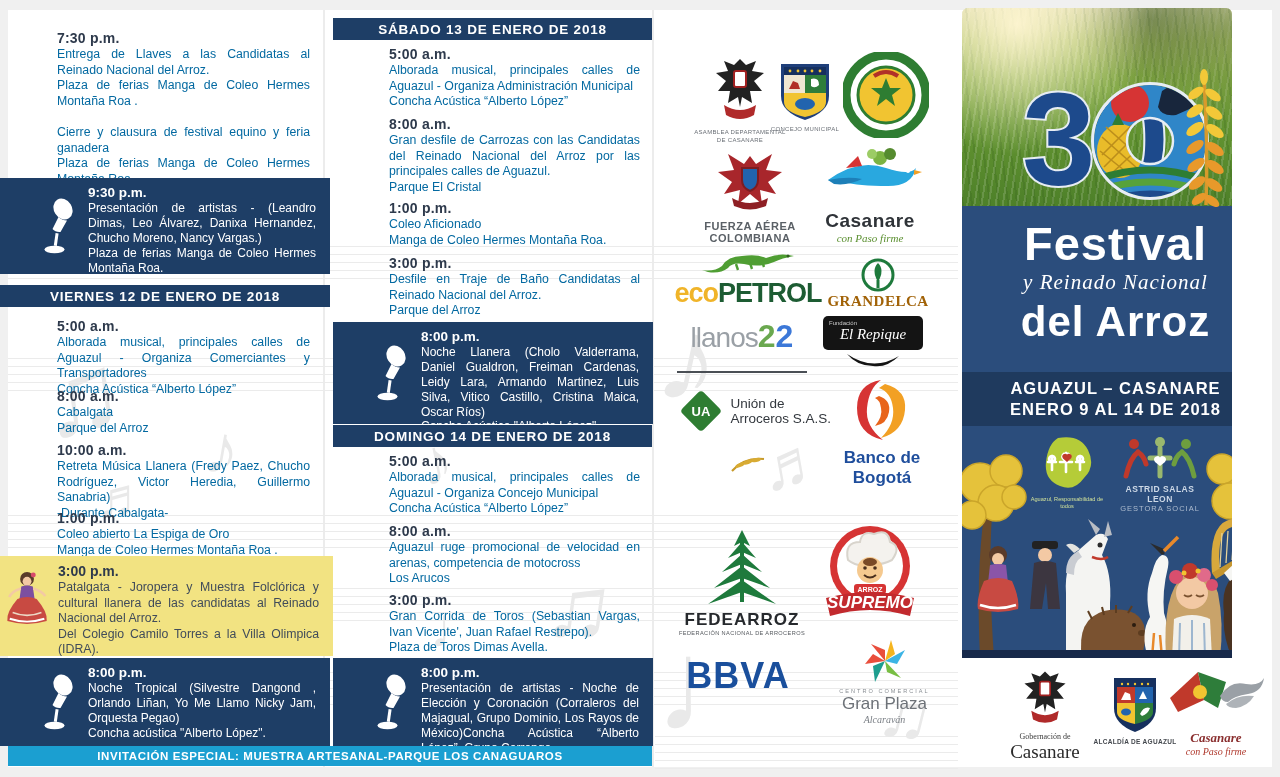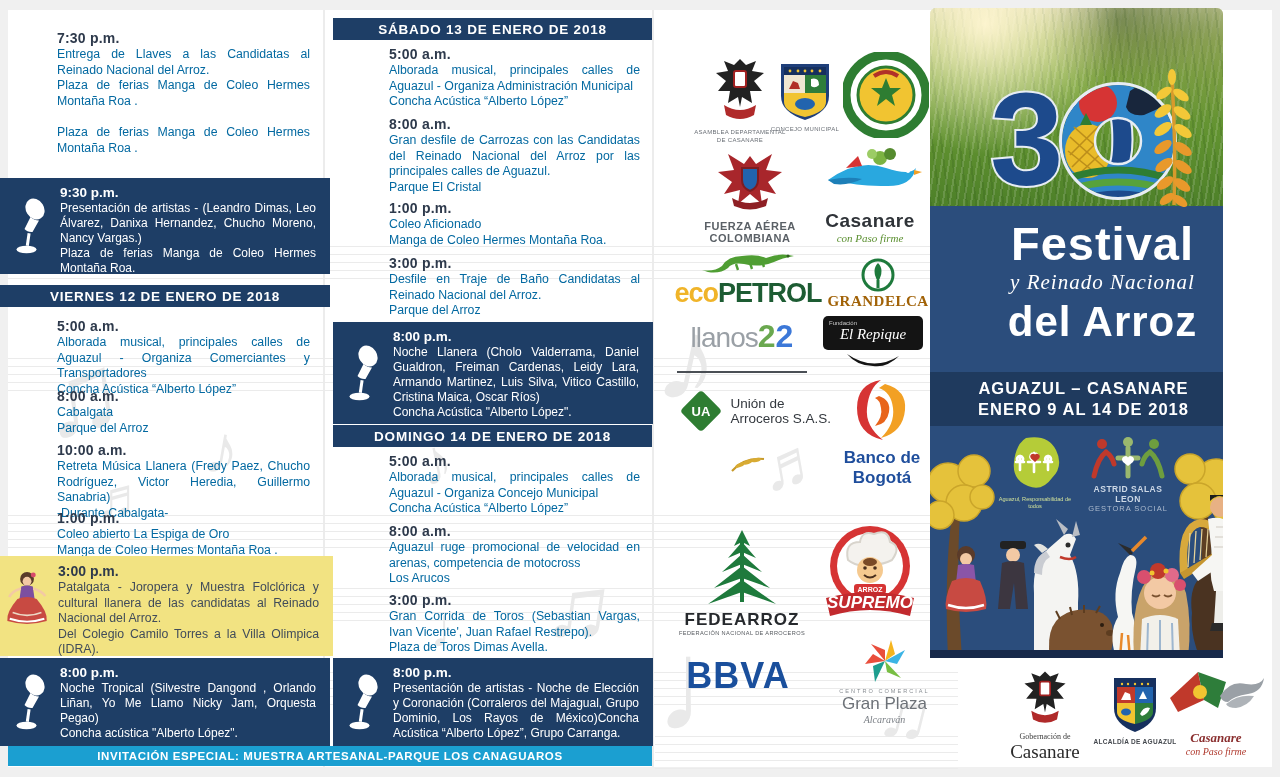--- a/index.html
+++ b/index.html
@@ -17,40 +17,40 @@
   .staff { position:absolute; height:33px;
     background:repeating-linear-gradient(to bottom, #ebebeb 0 1px, transparent 1px 8px); }
   .mnote { position:absolute; color:#e9e9e9; line-height:1; user-select:none; }
 
   
   .ev { position:absolute; }
   .ev .t { font-weight:bold; font-size:14px; color:#2e3a4c; letter-spacing:.2px; margin-bottom:1px; }
   .ev .p { font-size:12.3px; line-height:1.27; text-align:justify; color:#0369a1; }
   .hdrbar { position:absolute; height:22px; background:#1e3e66; color:#fff; display:flex;
     align-items:center; justify-content:center; font-weight:bold; font-size:13.5px; letter-spacing:.8px; }
-  .navybox { position:absolute; background:#1e3e66; color:#fff; display:flex; }
+  .navybox { position:absolute; background:#1e3e66; color:#fff; display:flex;padding-left:28px; }
   .navybox .icn { width:58px; display:flex; align-items:center; justify-content:center; flex:none; }
   .navybox .bt { padding:7px 14px 6px 2px; }
   .navybox .t { font-weight:bold; font-size:13.5px; margin-bottom:1px; }
   .navybox .p { font-size:12px; line-height:1.24; text-align:justify; color:#fff; }
   .yellowbox { position:absolute; background:#f2e382; display:flex; }
   .yellowbox .icn { width:56px; display:flex; align-items:flex-start; justify-content:center; padding-top:14px; flex:none; }
   .yellowbox .bt { padding:7px 14px 6px 2px; }
   .yellowbox .t { font-weight:bold; font-size:14px; color:#2e3a4c; margin-bottom:1px; }
   .yellowbox .p { font-size:12.3px; line-height:1.27; text-align:justify; color:#414c5a; }
   .cyanbar { position:absolute; background:#1b9fd1; color:#fff; display:flex; align-items:center;
     justify-content:center; font-weight:bold; font-size:11.5px; letter-spacing:.6px; }
 
   
   .logo { position:absolute; text-align:center; }
   .cap6 { font-size:6px; color:#6a6f76; letter-spacing:.3px; line-height:1.3; }
   .svgc { display:inline-block; }
 
   
-  .poster { position:absolute; left:930px; top:8px; width:293px; height:650px; overflow:hidden; border-radius:6px 6px 0 0;padding-left:19px; }
+  .poster { position:absolute; left:962px; top:8px; width:270px; height:650px; overflow:hidden; border-radius:6px 6px 0 0; }
   .photo { position:absolute; left:0; top:0; width:307px; height:198px;
     background:
       radial-gradient(circle at 18% 8%, rgba(255,246,210,.95), rgba(255,246,210,0) 42%),
       radial-gradient(circle at 62% 6%, rgba(70,95,45,.55), rgba(70,95,45,0) 30%),
       radial-gradient(circle at 88% 10%, rgba(95,120,60,.5), rgba(95,120,60,0) 34%),
       repeating-linear-gradient(99deg, rgba(255,255,255,.14) 0 2px, rgba(255,255,255,0) 2px 7px),
       repeating-linear-gradient(83deg, rgba(35,75,20,.16) 0 2px, rgba(35,75,20,0) 2px 9px),
       linear-gradient(to bottom, #d6d5a4 0%, #a8bd62 16%, #83aa42 34%, #649531 58%, #4d8029 100%); }
   .pblue { position:absolute; left:0; top:198px; width:307px; height:452px; background:#2b4d7c; }
   .ptitle  { position:absolute; width:307px; text-align:center; color:#fff; font-weight:bold; }
@@ -117,20 +117,21 @@
 
 <div class="panel" style="left:0; top:10px; width:333px; height:757px">
 
   <div class="ev" style="left:57px; top:20px; width:253px">
     <div class="t">7:30 p.m.</div>
     <div class="p">Entrega de Llaves a las Candidatas al Reinado Nacional del Arroz.</div>
     <div class="p">Plaza de ferias Manga de Coleo Hermes Montaña Roa .</div>
   </div>
 
   <div class="ev" style="left:57px; top:115px; width:253px">
+    <div class="p">Cierre y clausura de festival equino y feria ganadera</div>
     <div class="p">Plaza de ferias Manga de Coleo Hermes Montaña Roa .</div>
   </div>
 
   <div class="navybox" style="left:0; top:168px; width:330px; height:96px">
     <div class="icn">
         <svg width="40" height="60">
           <use href="#sym-mic"></use>
         </svg>
       </div>
     <div class="bt">

